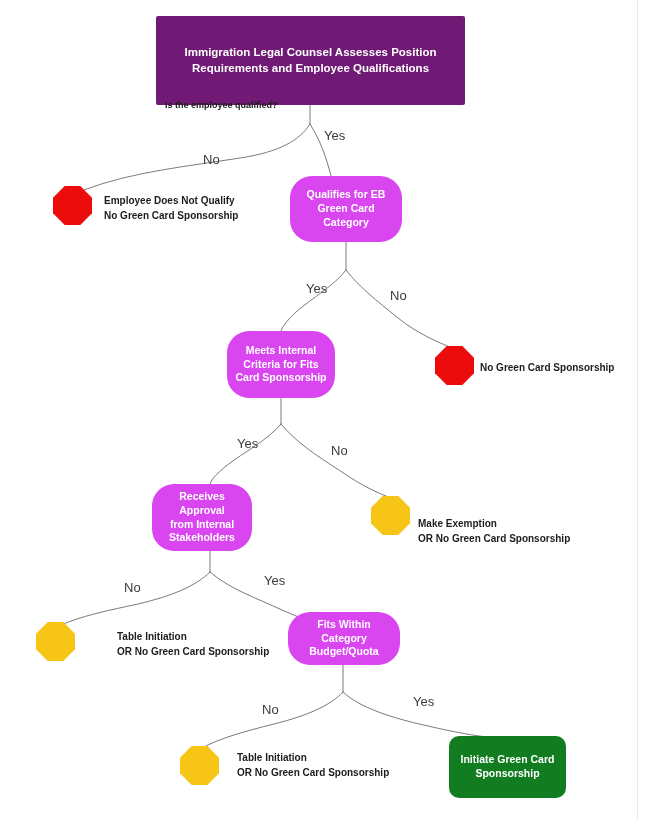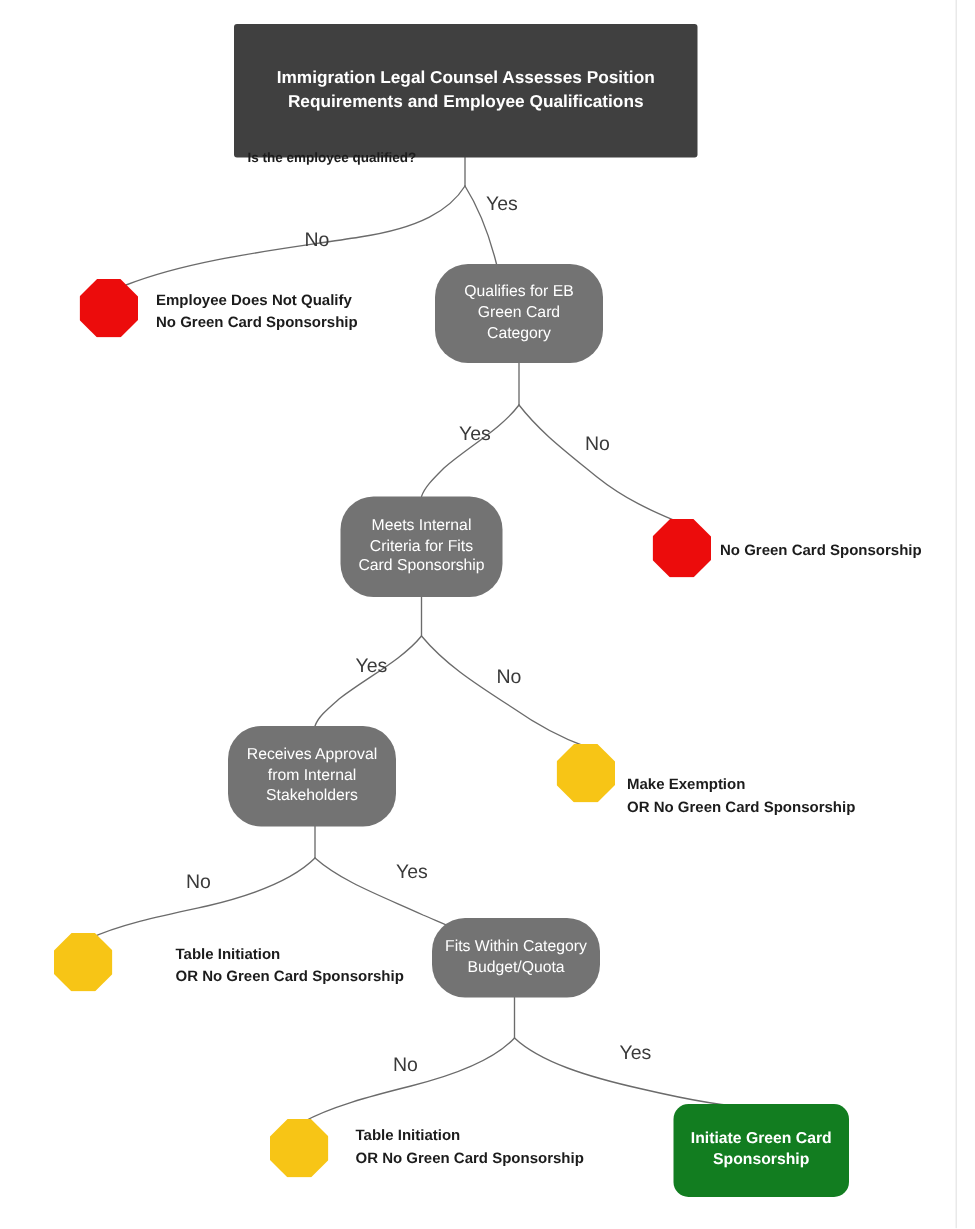--- a/index.html
+++ b/index.html
@@ -49,30 +49,30 @@
     line-height: 1.32;
     z-index: 3;
   }
   .node-text {
     display: block;
     white-space: pre-line;
     padding: 0 6px;
   }
 
   .node.process {
-    background: #404040;
+    background: #701a75;
     border-radius: 2px;
     font-size: 11.5px;
     font-weight: bold;
   }
   .node.decision {
-    background: #737373;
+    background: #d946ef;
     border-radius: 22px;
     font-size: 10.5px;
-    font-weight: normal;
+    font-weight: bold;
   }
   .node.terminal-green {
     background: #127d20;
     border-radius: 10px;
     font-size: 10.5px;
     font-weight: bold;
   }
 
   
   .octagon {
@@ -185,21 +185,21 @@
 Card Sponsorship</span>
   </div>
 
   <div class="edge-label" style="left:237px; top:436px;">Yes</div>
   <div class="edge-label" style="left:331px; top:443px;">No</div>
 
   <div class="octagon warn" style="left:371px; top:496px; width:39px; height:39px;"></div>
   <div class="note left" style="left:418px; top:504px;margin-top:13px;">Make Exemption
 OR No Green Card Sponsorship</div>
 
-  <div class="node decision" style="left:152px; top:484px; width:112px; height:67px;">
+  <div class="node decision" style="left:152px; top:484px; width:100px; height:67px;">
     <span class="node-text">Receives Approval
 from Internal
 Stakeholders</span>
   </div>
 
   <div class="edge-label" style="left:124px; top:580px;">No</div>
   <div class="edge-label" style="left:264px; top:573px;">Yes</div>
 
   <div class="octagon warn" style="left:36px; top:622px; width:39px; height:39px;"></div>
   <div class="note left" style="left:117px; top:630px;">Table Initiation

